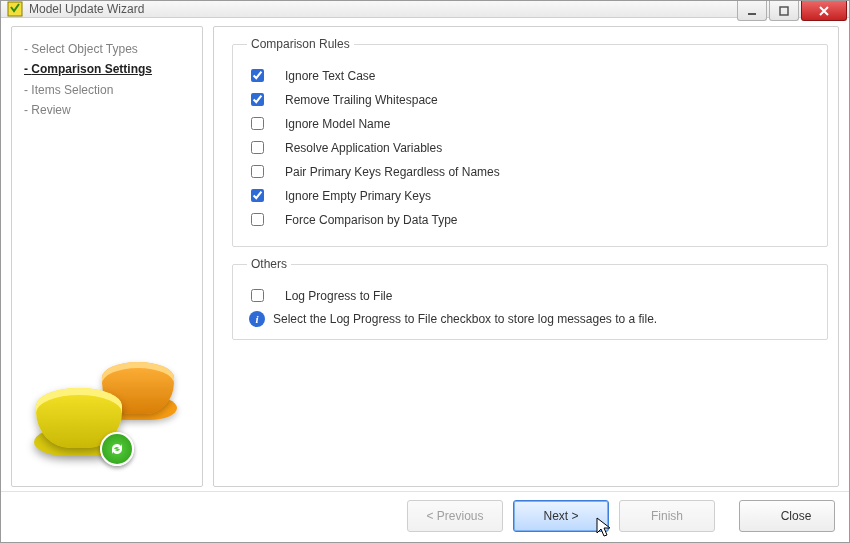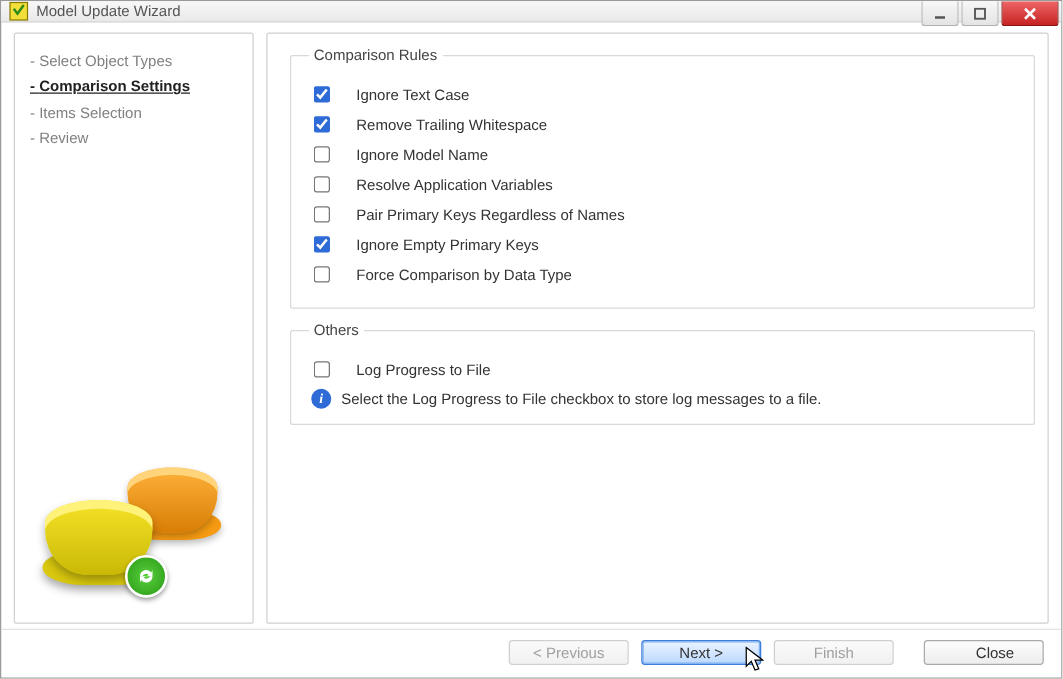--- a/index.html
+++ b/index.html
@@ -160,21 +160,21 @@
   .buttonbar {
     border-top: 1px solid #e2e2e2;
     padding: 8px 14px 10px 0;
     display: flex;
     justify-content: flex-end;
     gap: 10px;
     position: relative;
   }
   .btn {
     width: 96px;
-    height: 20px;
+    height: 32px;
     border: 1px solid #a9a9a9;
     border-radius: 3px;
     background: linear-gradient(#fdfdfd,#ededed);
     color: #333;
     font: inherit;
     cursor: pointer;
   }
   .btn:disabled {
     color: #a0a0a0;
     border-color: #cfcfcf;

